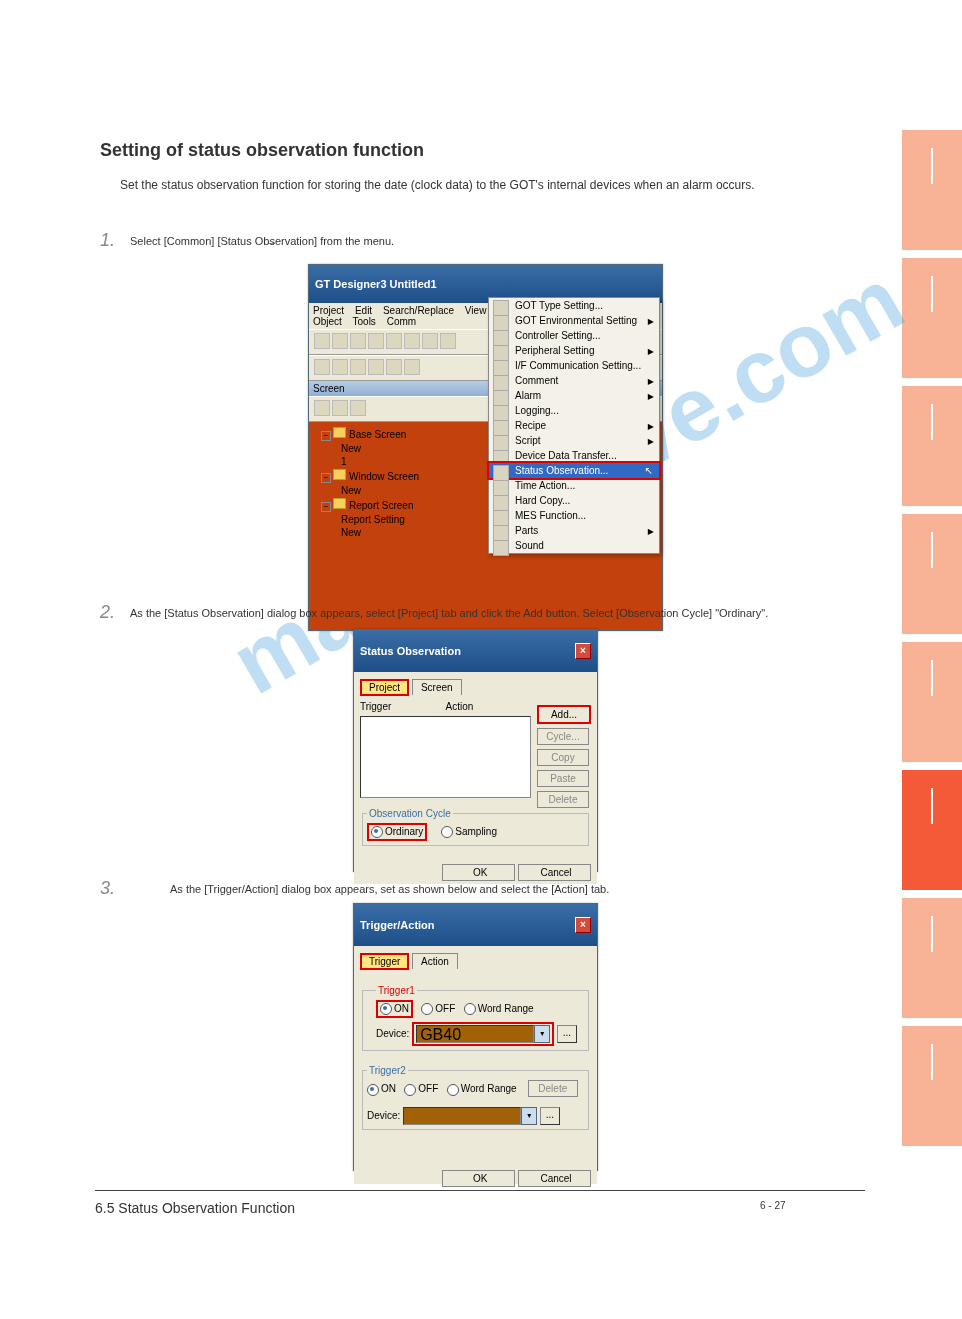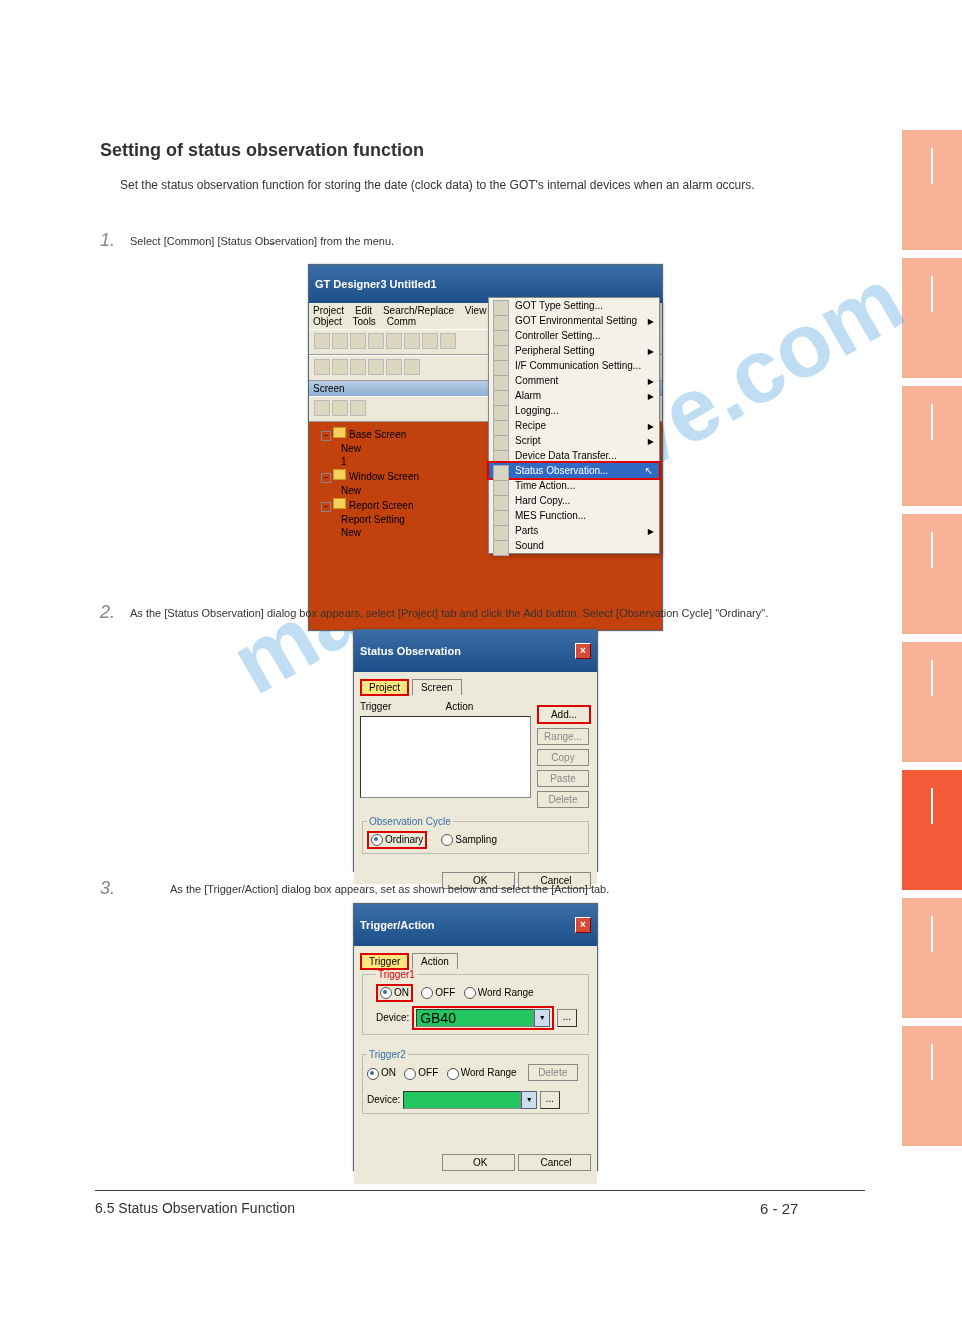--- a/index.html
+++ b/index.html
@@ -91,42 +91,42 @@
   .statwin { left:353px; top:629px; width:243px; height:241px;}
   .statbody { padding:6px; background:#ece9d8; height:200px; font-size:10px;}
   .tabstrip { font-size:10px; }
   .tab { display:inline-block; padding:2px 8px; background:#ece9d8; border:1px solid #888; border-bottom:none; position:relative; top:1px;}
   .tab.active { background:#ffe680; border:2px solid #d00; padding:1px 7px;}
   .listbox { background:#fff; border:1px inset #888; height:80px; margin-top:4px; display:flex;}
   .btnstack { display:flex; flex-direction:column; gap:4px; margin-left:6px; margin-top:4px;}
   .xp-btn { background:#ece9d8; border:1px solid #888; font-size:10px; padding:2px 4px; text-align:center; width:42px; color:#888;}
   .xp-btn.enabled { color:#000; }
   .xp-btn.red { border:2px solid #d00;}
-  .fieldset { border:1px solid #bbb; margin-top:8px; padding:4px; font-size:10px;}
+  .fieldset { border:1px solid #bbb; padding:4px; font-size:10px;}
   .fieldset legend { font-size:10px; color:#3a6ea5;}
   .radio { display:inline-block; width:10px; height:10px; border:1px solid #555; border-radius:50%; vertical-align:middle; margin-right:2px; background:#fff;}
   .radio.on::after { content:""; display:block; width:4px; height:4px; background:#3a6ea5; border-radius:50%; margin:2px;}
   .redbox { border:2px solid #d00; padding:1px 2px; display:inline-block;}
   .btnrow { text-align:right; margin-top:18px;}
   .btnrow .xp-btn { display:inline-block; width:60px; color:#000;padding-left:7px;}
 
   
   .trigwin { left:353px; top:903px; width:243px; height:266px;}
   .trigbody { padding:6px; background:#ece9d8; height:226px; font-size:10px;}
-  .txtinput { background:#22c55e; border:1px inset #888; height:16px; width:110px; display:inline-block; font-size:14px; padding:0 3px; vertical-align:middle;}
+  .txtinput { background:#a16207; border:1px inset #888; height:16px; width:110px; display:inline-block; font-size:16px; padding:0 3px; vertical-align:middle;}
   .combo-btn { display:inline-block; width:14px; height:16px; background:#cde; border:1px solid #567; vertical-align:middle; text-align:center; font-size:8px; line-height:16px;}
   .dots-btn { display:inline-block; width:18px; height:16px; background:#ece9d8; border:1px outset #888; vertical-align:middle; text-align:center; font-size:10px; line-height:14px;}
 
   .watermark {
     position:absolute; left:190px; top:430px; font-size:90px; font-weight:bold;
     color:#4aa3df; opacity:0.35; transform:rotate(-30deg); pointer-events:none;
     font-family: 'Segoe Script', cursive, sans-serif;
   }
   .footrule { position:absolute; left:95px; top:1190px; width:770px; height:0; border-top:1px solid #444;}
-  .footnum { position:absolute; left:760px; top:1200px; font-size:15px; color:#333;}
+  .footnum { position:absolute; left:760px; top:1200px; font-size:10px; color:#333;}
   .foottext { position:absolute; left:95px; top:1200px; font-size:14px; color:#333;}
 </style>
 </head>
 <body>
 <div class="page">
 
 <div class="side-tabs">
   <div class="side-tab">
         <div class="slit"></div>
       </div>
@@ -239,21 +239,21 @@
     <div style="display:flex; margin-top:6px;">
       <div style="flex:1;">
         <div style="display:flex;">
           <span style="flex:1">Trigger</span>
           <span style="flex:1">Action</span>
         </div>
         <div class="listbox"></div>
       </div>
       <div class="btnstack">
         <div class="xp-btn enabled red">Add...</div>
-        <div class="xp-btn">Range...</div>
+        <div class="xp-btn">Cycle...</div>
         <div class="xp-btn">Copy</div>
         <div class="xp-btn">Paste</div>
         <div class="xp-btn">Delete</div>
       </div>
     </div>
     <fieldset class="fieldset">
       <legend>Observation Cycle</legend>
       <span class="redbox"><span class="radio on"></span><span>Ordinary</span></span>
       &nbsp;&nbsp;&nbsp;
       <span class="radio"></span><span>Sampling</span>
@@ -271,21 +271,21 @@
 <div class="xp-window trigwin">
   <div class="xp-title">
     <span>Trigger/Action</span>
     <span class="xp-close">×</span>
   </div>
   <div class="trigbody">
     <div class="tabstrip">
       <span class="tab active">Trigger</span>
       <span class="tab">Action</span>
     </div>
-    <fieldset class="fieldset" style="margin-top:0;padding-left:13px;">
+    <fieldset class="fieldset" style="margin-top:16px;padding-left:13px;">
       <legend style="color:#d00">Trigger1</legend>
       <div style="margin-bottom:4px;">
         <span class="redbox"><span class="radio on"></span><span>ON</span></span>
         &nbsp;&nbsp;<span class="radio"></span><span>OFF</span>
         &nbsp;&nbsp;<span class="radio"></span><span>Word Range</span>
       </div>
       <div>
         <span>Device:</span>
         <span class="redbox">
           <span class="txtinput">GB40</span><span class="combo-btn">▾</span>

